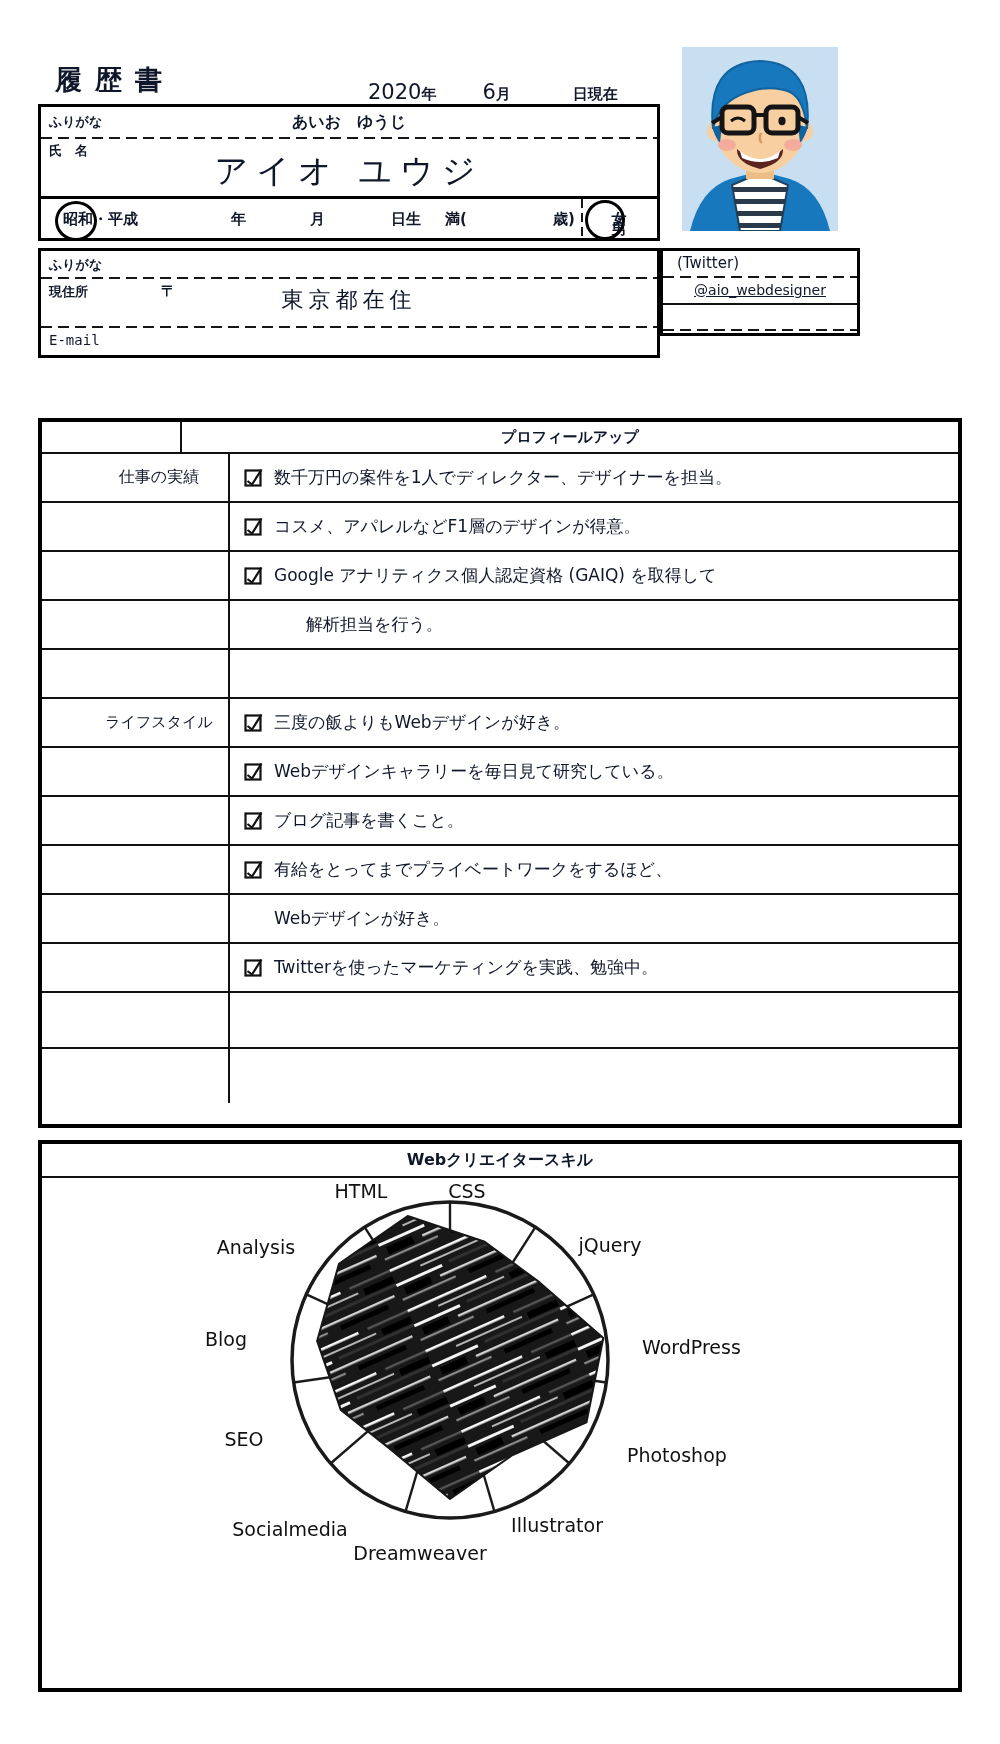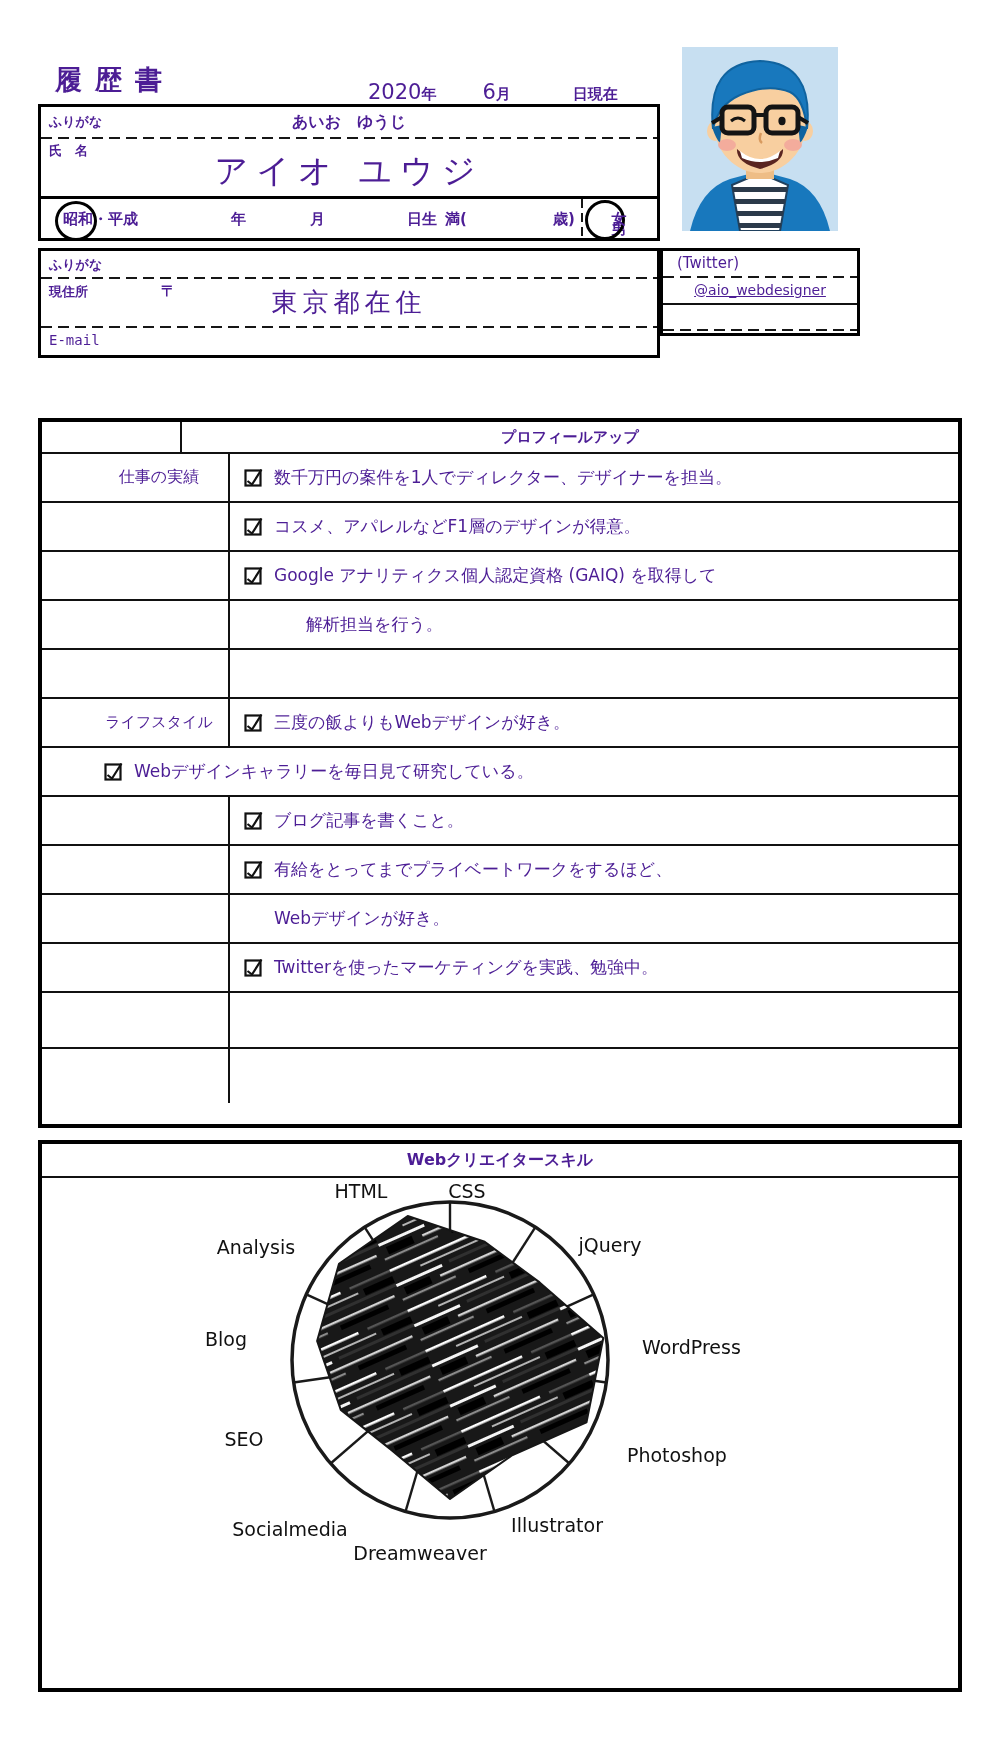--- a/index.html
+++ b/index.html
@@ -1,16 +1,16 @@
 <!DOCTYPE html>
 <html><head>
 <meta charset="utf-8">
 <style>
   html,body{margin:0;padding:0;background:#fff;}
-  .page{position:relative;width:1000px;height:1744px;background:#fff;color:#4c1d95;
+  .page{position:relative;width:1000px;height:1744px;background:#fff;color:#0f172a;
         font-family:"DejaVu Sans","Liberation Sans",sans-serif;overflow:hidden;}
   .abs{position:absolute;}
   .box{position:absolute;border:3px solid #000;box-sizing:border-box;background:#fff;}
   .thickbox{position:absolute;border:4px solid #000;box-sizing:border-box;background:#fff;}
   .dash{height:2px;background:repeating-linear-gradient(90deg,#161616 0 11px,transparent 11px 17px);flex:none;}
   .solid-sep{height:3px;background:#000;flex:none;}
   .lbl{font-size:13px;font-weight:bold;}
   .row{position:relative;flex:none;}
   .flexcol{display:flex;flex-direction:column;height:100%;}
   
@@ -118,21 +118,21 @@
         <span class="lbl abs" style="left:8px;top:3px;">氏　名</span>
         <div class="center-val" style="top:10px;font-size:33px;letter-spacing:8px;">アイオ ユウジ</div>
       </div>
       <div class="solid-sep"></div>
       <div class="row" style="flex:1;">
         <div class="era-row">
           <span style="left:22px;">昭和・平成</span>
           <div class="circle-mark" style="left:14px;top:2px;width:36px;height:34px;"></div>
           <span style="left:190px;">年</span>
           <span style="left:269px;">月</span>
-          <span style="left:366px;">日生</span>
+          <span style="left:350px;">日生</span>
           <span style="left:404px;">満(</span>
           <span style="left:512px;">歳)</span>
           <div class="gender-cell">
             <div class="vdash"></div>
             <span style="position:relative;">男</span>
             <div class="circle-mark" style="right:32px;top:1px;width:34px;height:34px;"></div>
             <span>・</span>
             <span>女</span>
           </div>
         </div>
@@ -142,21 +142,21 @@
 
   <div class="box" style="left:38px;top:248px;width:622px;height:110px;">
     <div class="flexcol">
       <div class="row" style="height:26px;">
         <span class="lbl abs" style="left:8px;top:5px;">ふりがな</span>
       </div>
       <div class="dash"></div>
       <div class="row" style="height:47px;padding-left:8px;">
         <span class="lbl abs" style="left:8px;top:4px;">現住所</span>
         <span class="abs" style="left:120px;top:3px;font-size:15px;font-weight:bold;">〒</span>
-        <div class="center-val" style="top:6px;font-size:26px;letter-spacing:5px;">東京都在住</div>
+        <div class="center-val" style="top:6px;font-size:22px;letter-spacing:5px;">東京都在住</div>
       </div>
       <div class="dash"></div>
       <div class="row" style="flex:1;">
         <span class="abs" style="left:8px;top:4px;font-size:14px;font-family:'DejaVu Sans Mono',monospace;">E-mail</span>
       </div>
     </div>
   </div>
 
   <div class="box" style="left:660px;top:248px;width:200px;height:88px;">
     <div class="flexcol">
@@ -223,21 +223,21 @@
     <div class="p-row" style="height:47px;">
       <div class="p-cat" style="font-size:15px;">ライフスタイル</div>
       <div class="p-content">
         <svg class="cb" viewBox="0 0 20 20">
             <rect x="1.5" y="2.5" width="15" height="15" fill="none" stroke="#111" stroke-width="2.2"></rect>
             <path d="M3.5 13 L8 16.5 L17.5 1.5" fill="none" stroke="#111" stroke-width="2.2"></path>
           </svg>
         <span>三度の飯よりもWebデザインが好き。</span>
       </div>
     </div>
-    <div class="p-row" style="height:47px;flex-direction:column;">
+    <div class="p-row" style="height:47px;">
       <div class="p-cat"></div>
       <div class="p-content">
         <svg class="cb" viewBox="0 0 20 20">
             <rect x="1.5" y="2.5" width="15" height="15" fill="none" stroke="#111" stroke-width="2.2"></rect>
             <path d="M3.5 13 L8 16.5 L17.5 1.5" fill="none" stroke="#111" stroke-width="2.2"></path>
           </svg>
         <span>Webデザインキャラリーを毎日見て研究している。</span>
       </div>
     </div>
     <div class="p-row" style="height:47px;">

